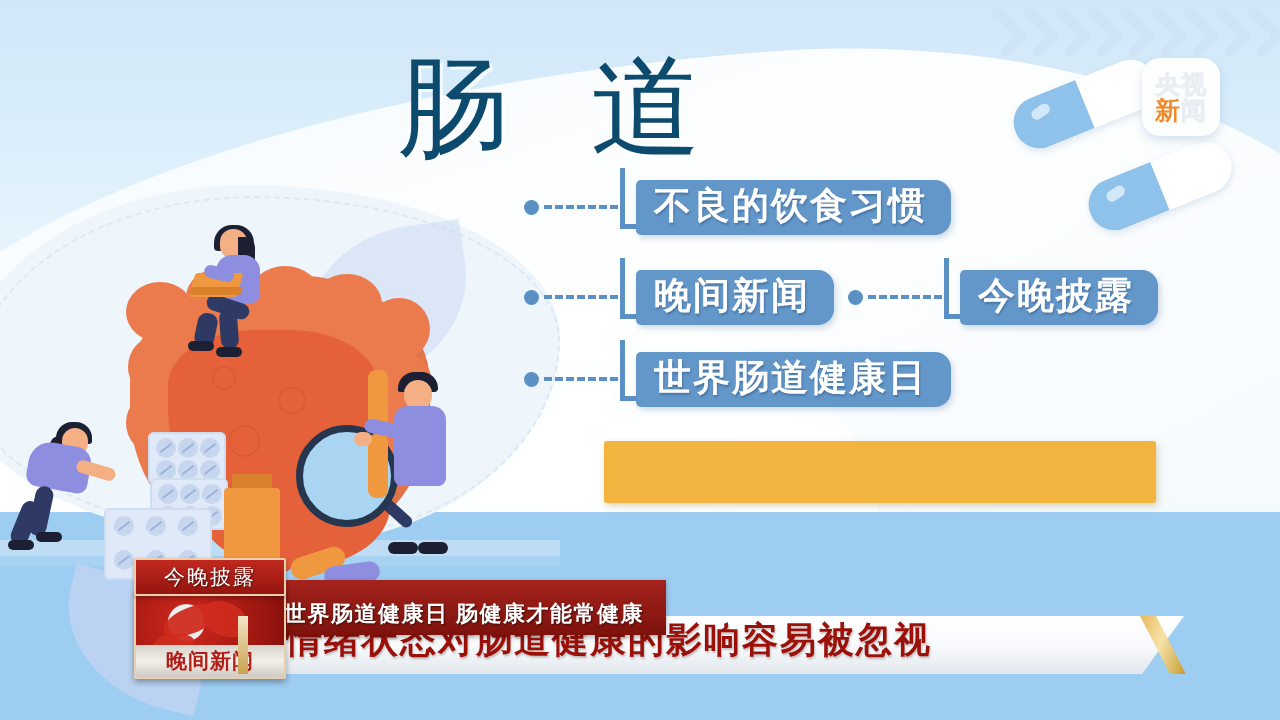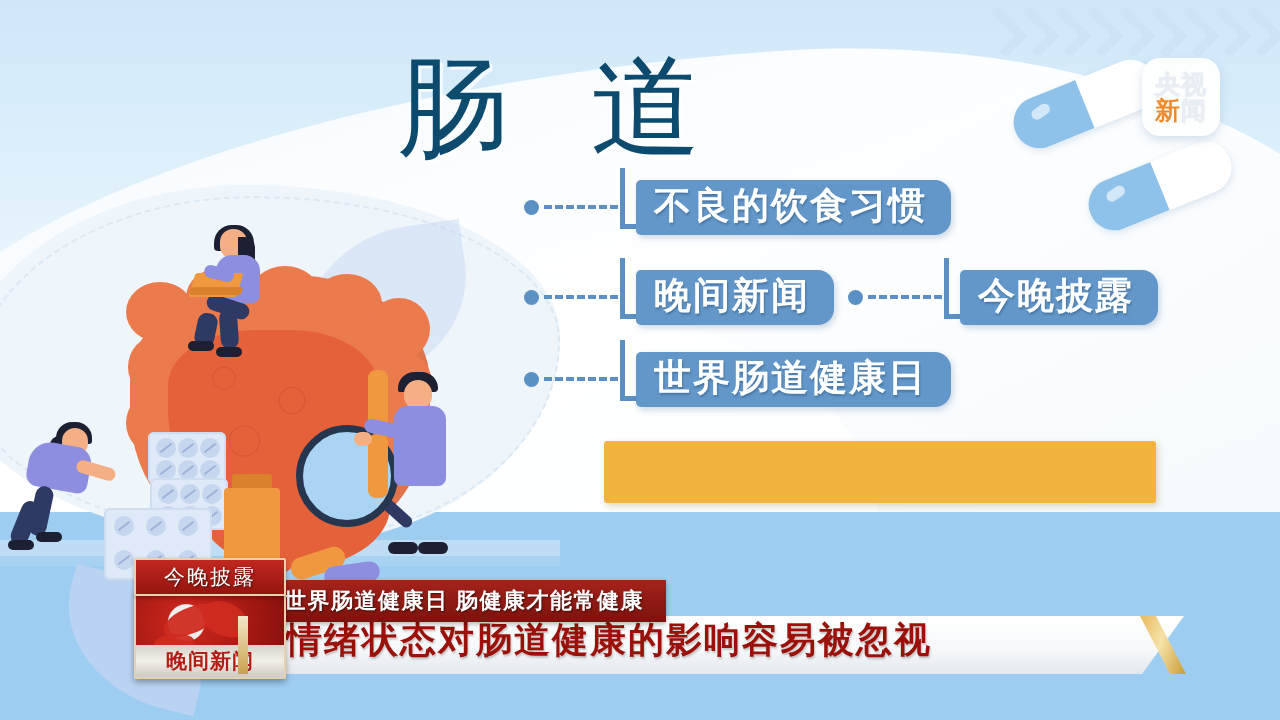--- a/index.html
+++ b/index.html
@@ -210,21 +210,21 @@
   .g-a{left:26px;top:16px;width:54px;height:26px;border-radius:60% 30% 50% 40%;transform:rotate(-18deg);}
   .g-b{left:66px;top:10px;width:46px;height:34px;border-radius:40% 60% 35% 55%;transform:rotate(12deg);}
   .g-c{left:18px;top:42px;width:40px;height:20px;border-radius:55% 35% 50% 45%;}
   .lt-evening{position:absolute;left:0;bottom:0;width:148px;height:32px;
     background:linear-gradient(180deg,#d6d2cc 0%,#f2efe9 50%,#cfcac3 100%);
     display:flex;align-items:center;justify-content:center;}
   .lt-evening span{font-size:21px;font-weight:bold;color:#b21c14;letter-spacing:1px;}
 
   .lt-sub{position:absolute;left:266px;top:580px;height:42px;
     background:linear-gradient(180deg,#a4231c 0%,#7d120c 100%);
-    padding:0 22px 0 18px;display:flex;align-items:center;z-index:4;
+    padding:13px 22px 0 18px;display:flex;align-items:center;z-index:4;
     box-shadow:0 2px 5px rgba(0,0,0,.3);}
   .lt-sub span{font-size:22px;font-weight:bold;color:#ffffff;letter-spacing:1.5px;
     text-shadow:1px 1px 2px rgba(0,0,0,.55);white-space:nowrap;}
 
   .lt-main{position:absolute;left:244px;top:616px;width:940px;height:58px;
     background:linear-gradient(180deg,#ffffff 0%,#f7f9fb 55%,#e2e8ee 100%);
     display:flex;align-items:flex-start;padding-left:42px;box-sizing:border-box;z-index:3;
     box-shadow:0 3px 7px rgba(0,0,0,.25);
     clip-path:polygon(0 0,940px 0,898px 58px,0 58px);}
   .lt-main span{font-size:36px;font-weight:bold;color:#9b1009;letter-spacing:2px;

